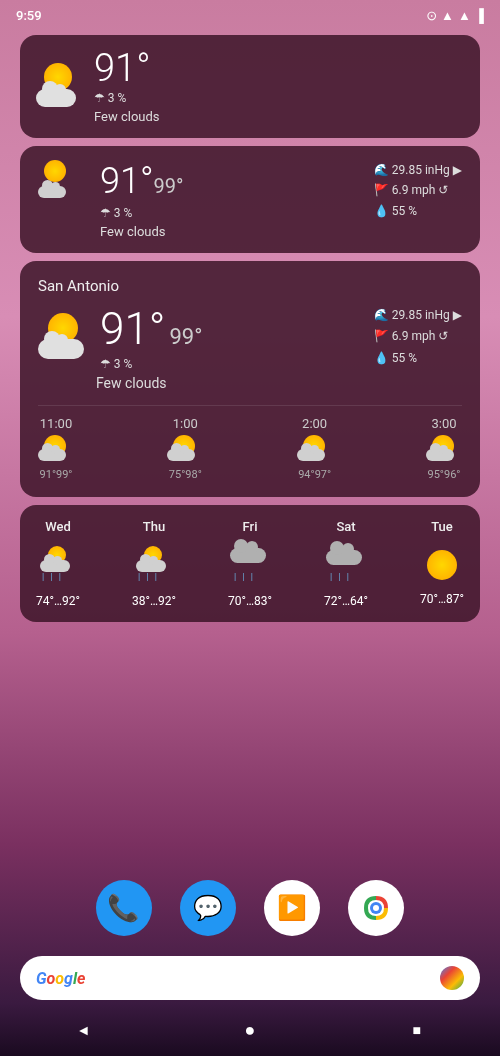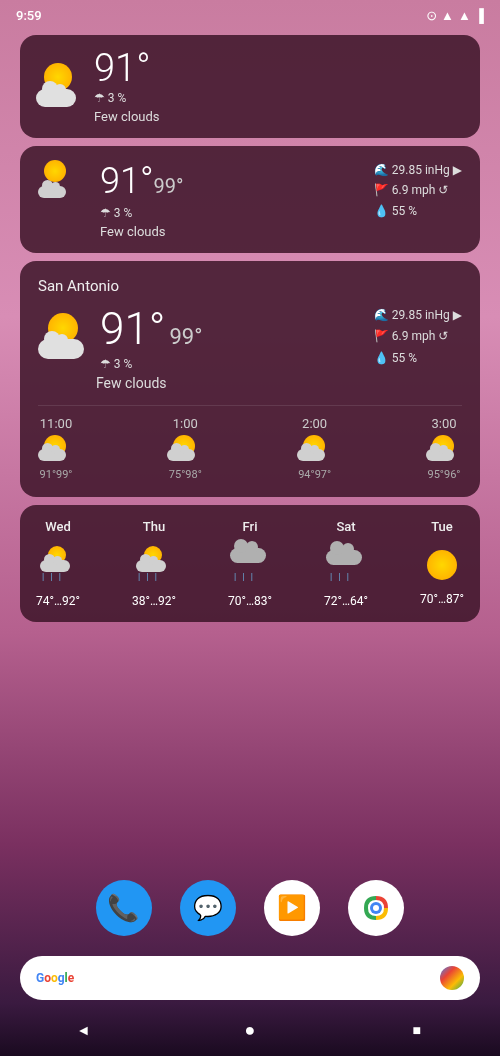--- a/index.html
+++ b/index.html
@@ -569,21 +569,21 @@
       <path d="M16 6 Q26 6 26 16" stroke="#EA4335" stroke-width="4" fill="none"></path>
       <path d="M26 16 Q26 26 16 26" stroke="#FBBC05" stroke-width="4" fill="none"></path>
       <path d="M16 26 Q6 26 6 16 Q6 6 16 6" stroke="#34A853" stroke-width="4" fill="none"></path>
       <circle cx="16" cy="16" r="5" fill="#4285F4"></circle>
       <circle cx="16" cy="16" r="3" fill="white"></circle>
     </svg>
   </div>
 </div>
 
 <div class="search-bar">
-  <div style="font-size:12px;font-weight:bold;">
+  <div style="font-size:16px;font-weight:bold;font-style:italic;">
     <span style="color:#4285F4;">G</span><span style="color:#EA4335;">o</span><span style="color:#FBBC05;">o</span><span style="color:#4285F4;">g</span><span style="color:#34A853;">l</span><span style="color:#EA4335;">e</span>
   </div>
   <div class="search-text"></div>
   <div class="mic-dot"></div>
 </div>
 
 <div class="nav-bar">
   <button class="nav-btn" style="background:none;border:none;color:white;font-size:14px;">
     <span>◄</span>
   </button>

